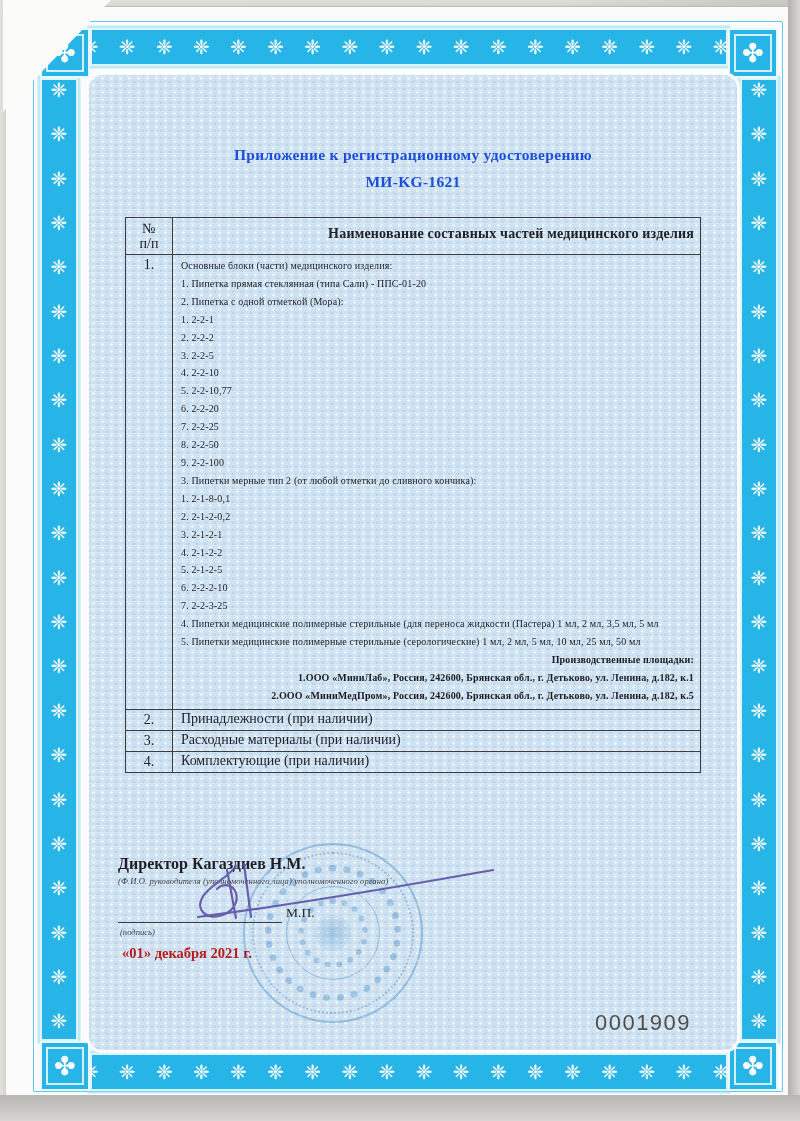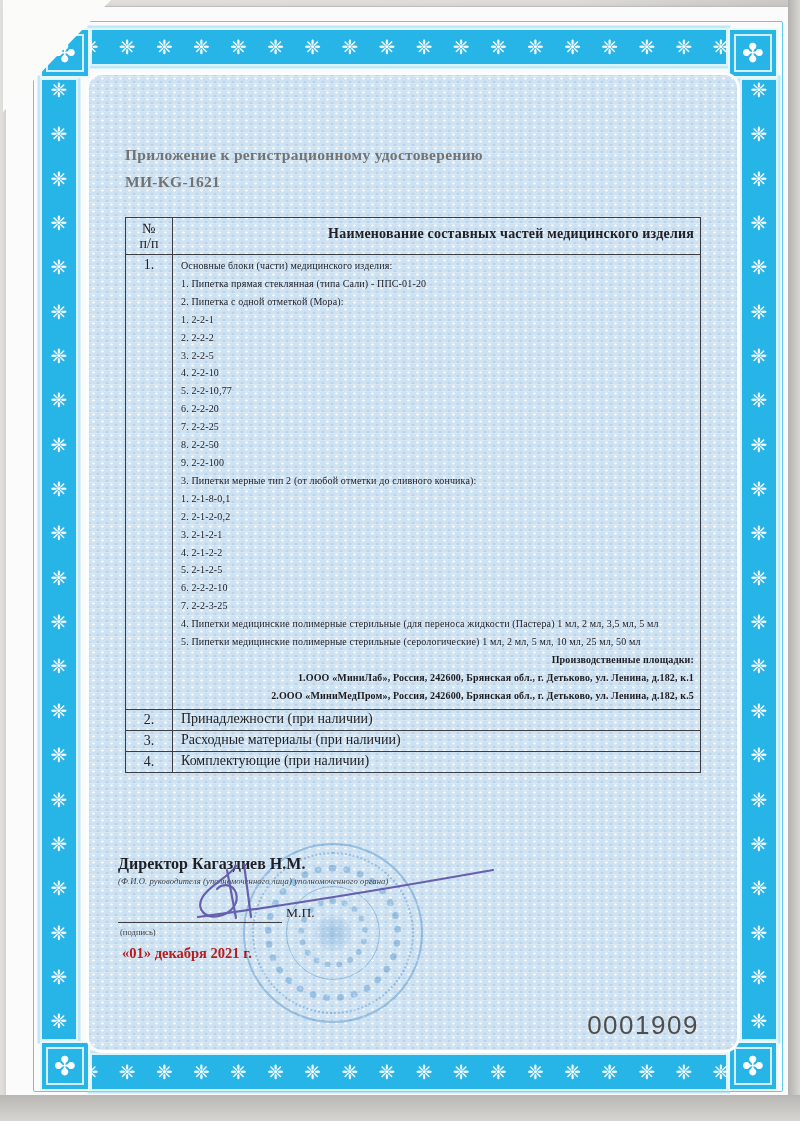--- a/index.html
+++ b/index.html
@@ -60,22 +60,22 @@
     background-position:0 0,4.5px 3.5px,0 0;
   }
   
   .fold{
     left:3px;top:0px;width:108px;height:112px;z-index:30;
     clip-path:polygon(0 0,100% 0,0 100%);
     background:linear-gradient(to bottom right,#fbfbf9 0 90%,#d8d7d3 93%,#a8a7a3 97%,#8f8e8a 100%);
   }
   
   .title{
-    left:125px;width:576px;text-align:left;
-    font-weight:bold;font-size:15.5px;color:#737373;letter-spacing:.3px;
+    left:125px;width:576px;text-align:center;
+    font-weight:bold;font-size:15.5px;color:#1d4ed8;letter-spacing:.3px;
   }
   .title.t1{top:146px;}
   .title.t2{top:173px;}
   table.doc{
     position:absolute;left:125px;top:217px;width:576px;
     border-collapse:collapse;table-layout:fixed;
   }
   table.doc td,table.doc th{
     border:1.2px solid #3b3b40;
     font-size:14px;color:#212127;vertical-align:top;
@@ -85,26 +85,26 @@
   th.hname{font-weight:bold;text-align:right;font-size:14px;padding:8px 6px;letter-spacing:.2px;}
   td.num{text-align:center;padding:2px 0;font-size:14px;}
   td.content{padding:2px 6px 4px 8px;}
   .cl{font-size:10px;line-height:17.9px;letter-spacing:.15px;}
   .cl.b{font-weight:bold;color:#1b1b20;text-align:right;}
   td.srow{padding:1px 6px 2px 8px;line-height:16.5px;}
   
   .director{left:118px;top:855px;font-weight:bold;font-size:16px;color:#1e1e24;}
   .fio-caption{left:118px;top:876px;font-style:italic;font-size:8.6px;color:#3a3a40;letter-spacing:.1px;}
   .sig-line{left:118px;top:922px;width:164px;border-bottom:1.3px solid #3b3b40;height:0;}
-  .sig-caption{left:120px;top:927px;font-size:8.6px;color:#3a3a40;}
+  .sig-caption{left:120px;top:927px;font-style:italic;font-size:8.6px;color:#3a3a40;}
   .mp{left:286px;top:905px;font-size:13.5px;color:#26262c;}
   .date-line{left:122px;top:945px;font-weight:bold;font-size:14.5px;color:#b91c1c;text-align:right;}
   .serial{
     left:568px;top:1010px;width:150px;text-align:center;
-    font-family:"Liberation Sans",sans-serif;font-size:26px;color:#504e4b;letter-spacing:1.5px;
+    font-family:"Liberation Sans",sans-serif;font-size:22px;color:#504e4b;letter-spacing:1.5px;
   }
   
   .stamp{left:243px;top:843px;width:180px;height:180px;mix-blend-mode:multiply;opacity:.8;filter:blur(.4px);z-index:6;}
   .stamp div{position:absolute;border-radius:50%;}
   .sr1{inset:0;border:2px solid rgba(72,150,206,.5);}
   .sr2{inset:9px;border:2px dotted rgba(72,150,206,.5);}
   .sr3{inset:22px;border:7px dotted rgba(72,150,206,.45);}
   .sr4{inset:43px;border:1.5px solid rgba(72,150,206,.5);}
   .sr5{inset:55px;border:6px dotted rgba(72,150,206,.42);}
   .sr6{inset:72px;background:radial-gradient(rgba(72,150,206,.4),rgba(72,150,206,.08) 70%,transparent 75%);}

